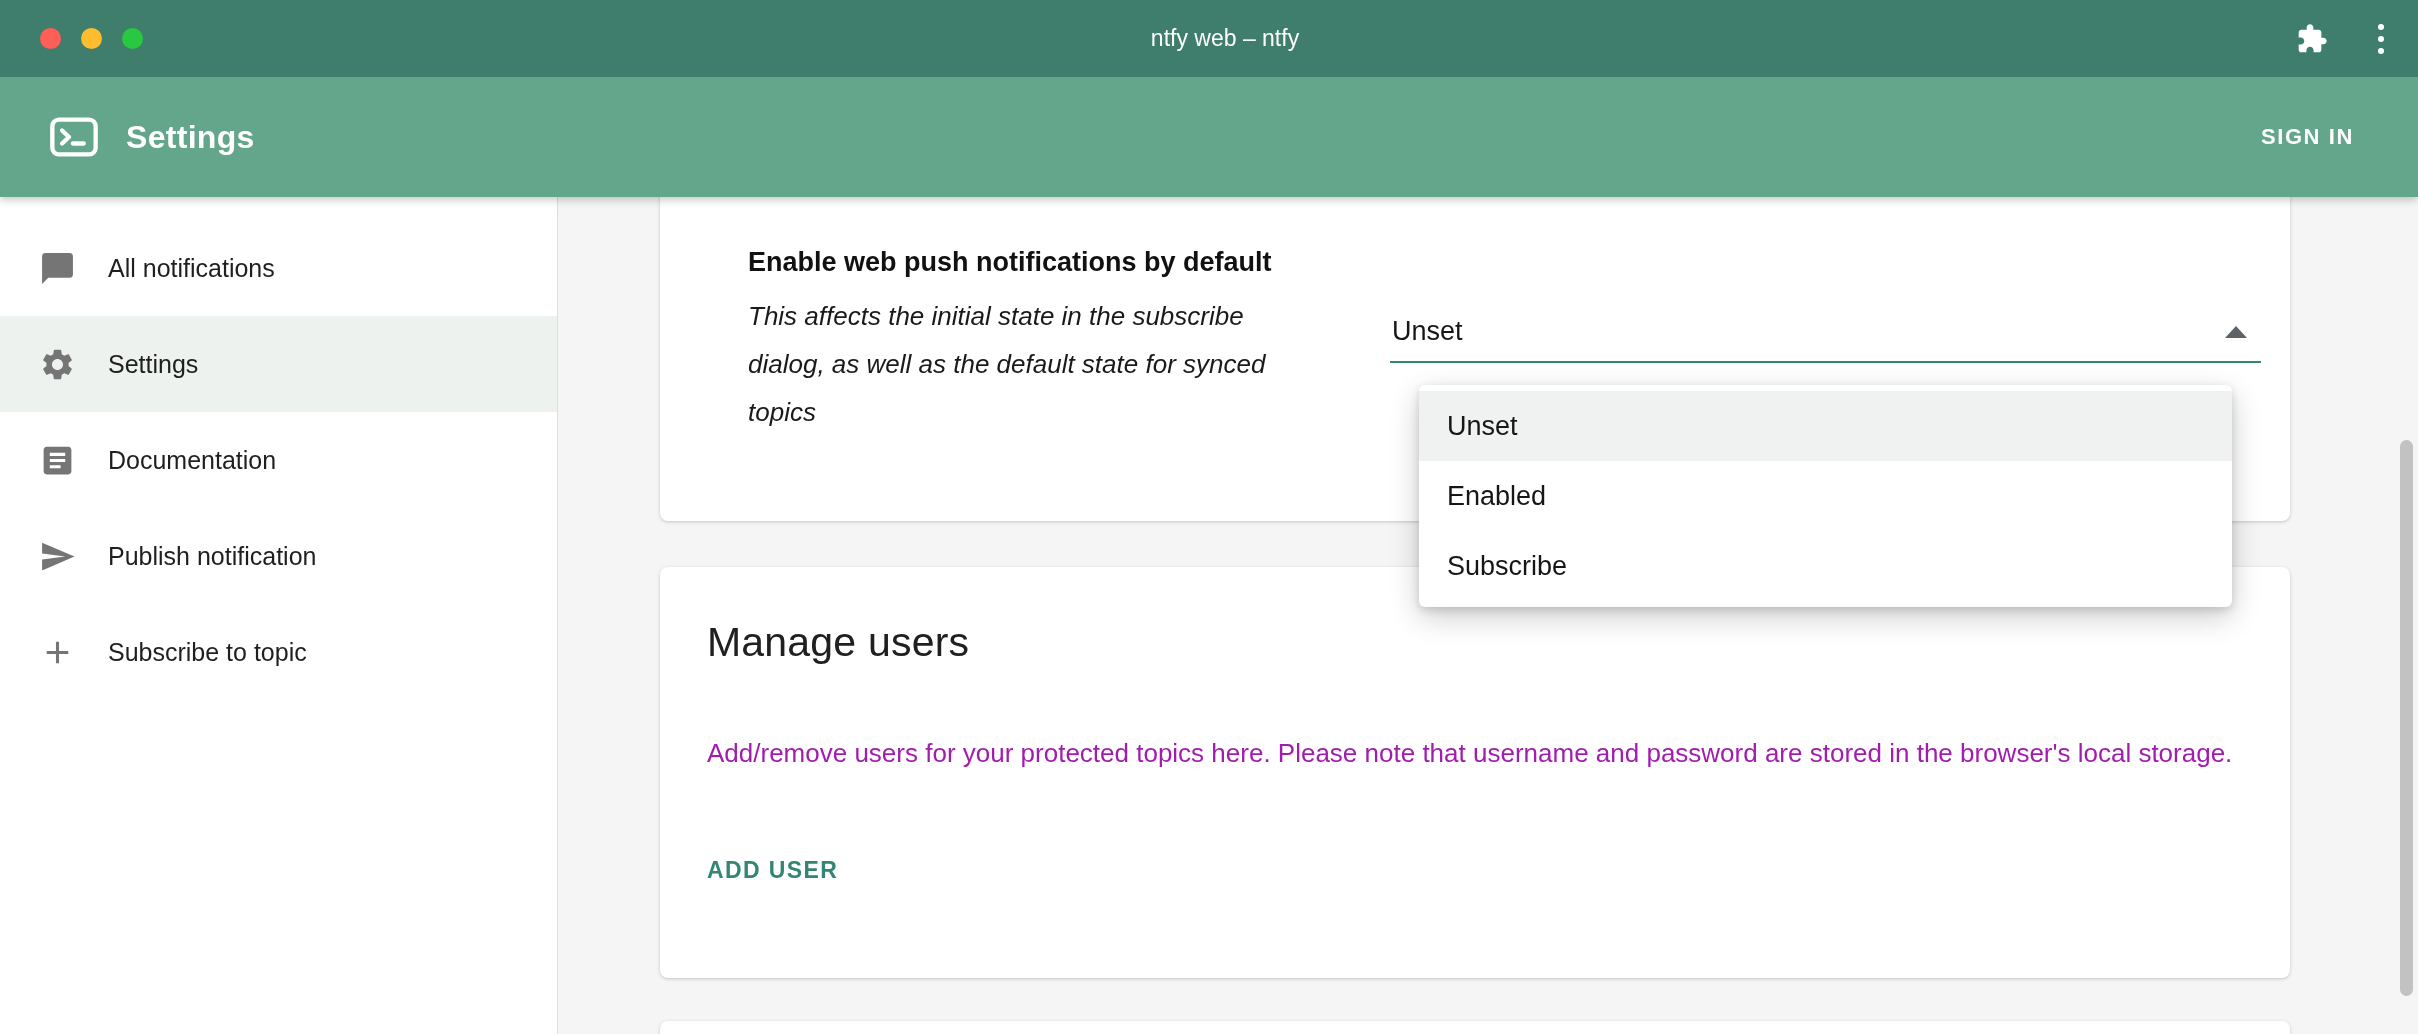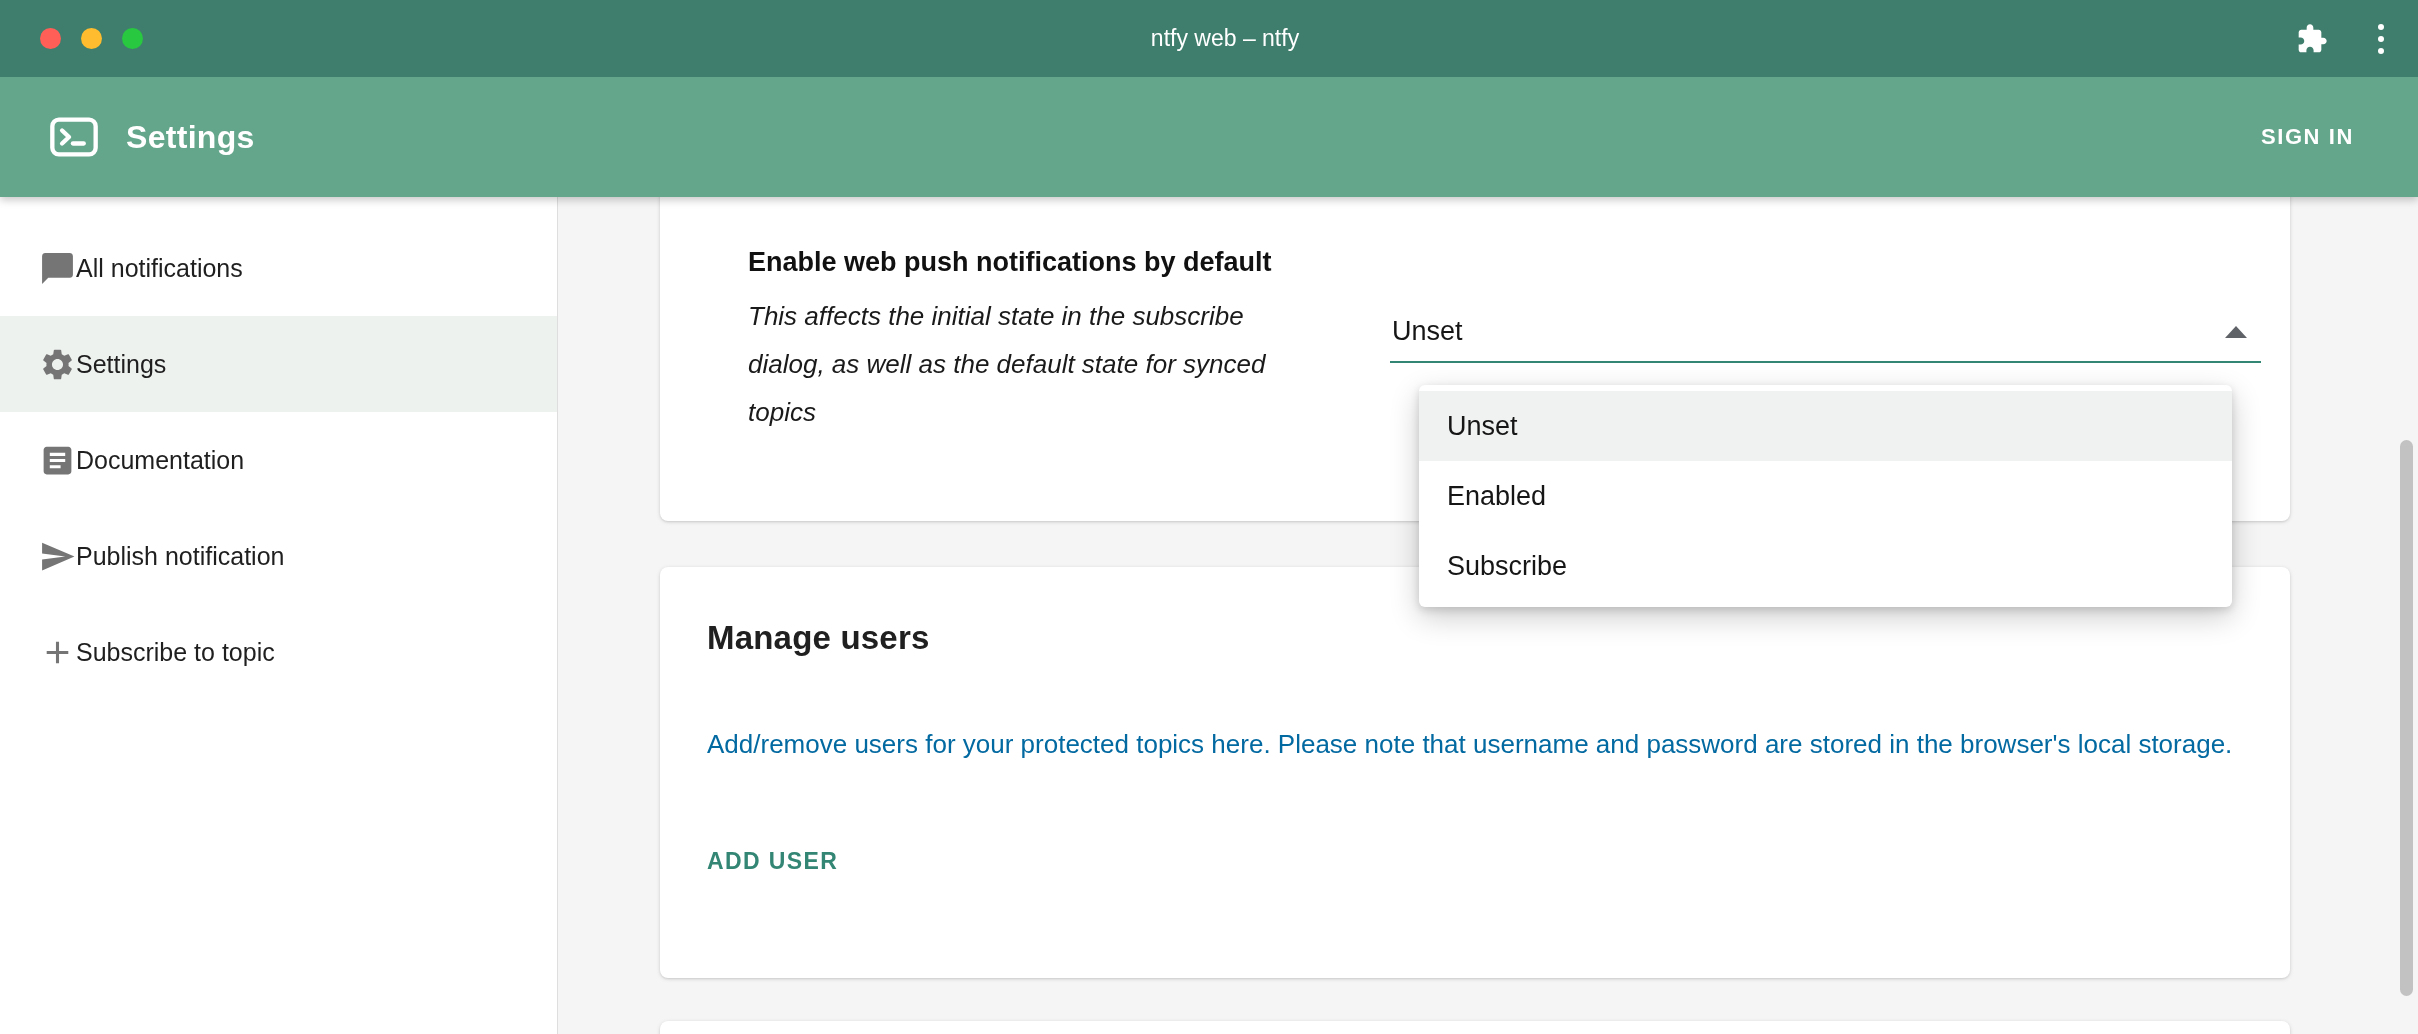--- a/index.html
+++ b/index.html
@@ -58,21 +58,21 @@
     padding:14px 18px;border-radius:6px;
   }
 
   
   .sidebar{
     position:absolute;top:197px;left:0;bottom:0;width:558px;
     background:#ffffff;border-right:1px solid #dedede;
     padding-top:23px;z-index:5;
   }
   .nav-item{
-    height:96px;display:flex;align-items:center;
+    height:96px;display:flex;align-items:center;gap:32px;
     padding-left:39px;cursor:pointer;
     font-size:25px;color:#1f1f1f;
   }
   .nav-item.selected{background:var(--sidebar-selected);}
   .nav-icon{width:37px;height:37px;fill:#757575;flex:none;}
 
   
   .main{
     position:absolute;top:197px;left:559px;right:0;bottom:0;
     background:#f5f5f5;overflow:hidden;
@@ -110,23 +110,23 @@
     z-index:40;
   }
   .menu-item{
     height:70px;display:flex;align-items:center;
     padding-left:28px;font-size:27px;color:#161616;cursor:pointer;
   }
   .menu-item.selected{background:#f0f2f1;}
 
   
   .card2{left:101px;top:370px;width:1630px;height:411px;padding:52px 47px;}
-  .card2 h2{margin:0;font-size:33px;font-weight:700;color:#202020;letter-spacing:0.2px;}
+  .card2 h2{margin:0;font-size:41px;font-weight:400;color:#202020;letter-spacing:0.2px;}
   .card2 p{
-    margin:64px 0 0 0;font-size:26px;line-height:47px;color:#0369a1;max-width:1536px;
+    margin:64px 0 0 0;font-size:26px;line-height:47px;color:#a21caf;max-width:1536px;
   }
   .add-user{
     margin-top:74px;background:none;border:none;cursor:pointer;padding:6px 0;
     font-family:Liberation Sans, sans-serif;font-size:23px;font-weight:700;letter-spacing:1.4px;
     color:var(--accent);display:block;
   }
 
   .card3{left:101px;top:824px;width:1630px;height:220px;}
 
   

